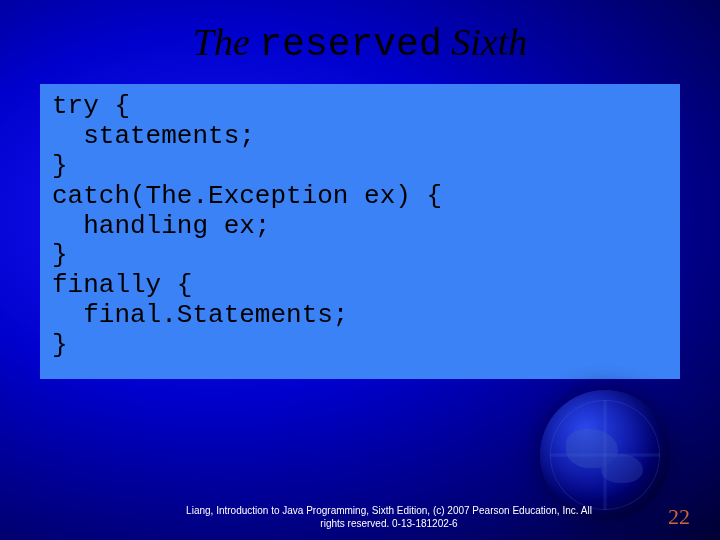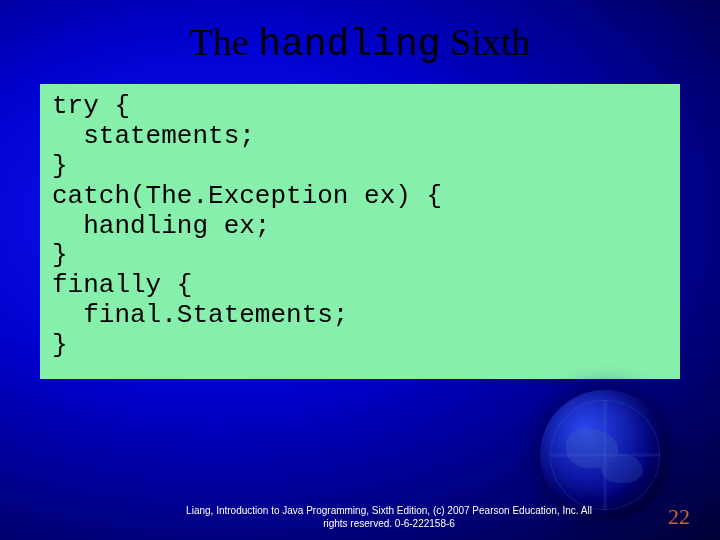--- a/index.html
+++ b/index.html
@@ -12,26 +12,27 @@
     overflow: hidden;
   }
   .title {
     text-align: center;
     padding-top: 20px;
     font-size: 38px;
     color: #000;
   }
   .title-word-plain {
     font-family: "Times New Roman", serif;
+    font-style: italic;
   }
   .title-word-mono {
     font-family: "Courier New", monospace;
   }
   .code-box {
-    background: #86efac;
+    background: #3b82f6;
     margin: 18px 40px 0 40px;
     padding: 8px 4px 18px 12px;
     font-family: "Courier New", monospace;
     font-size: 26px;
     line-height: 1.15;
     color: #000;
     white-space: pre;
   }
   .footer {
     position: absolute;
@@ -86,35 +87,35 @@
     background: rgba(80,120,200,0.3);
     border-radius: 40% 60% 50% 50%;
     box-shadow: 30px 20px 0 -5px rgba(80,120,200,0.25);
   }
 </style>
 </head>
 <body>
 
 <div class="title">
   <span class="title-word-plain">The</span>
-  <span class="title-word-mono">handling</span>
+  <span class="title-word-mono">reserved</span>
   <span class="title-word-plain">Sixth</span>
 </div>
 
 <div class="code-box">try {
   statements;
 }
 catch(The.Exception ex) {
   handling ex;
 }
 finally {
   final.Statements;
 }</div>
 
 <div class="globe"></div>
 
 <div class="footer">
   <div class="footer-text">
     <span>Liang, Introduction to Java Programming, Sixth Edition, (c) 2007 Pearson Education, Inc. All</span><br>
-    <span>rights reserved. 0-6-222158-6</span>
+    <span>rights reserved. 0-13-181202-6</span>
   </div>
   <div class="page-num">22</div>
 </div>
 
 </body></html>

